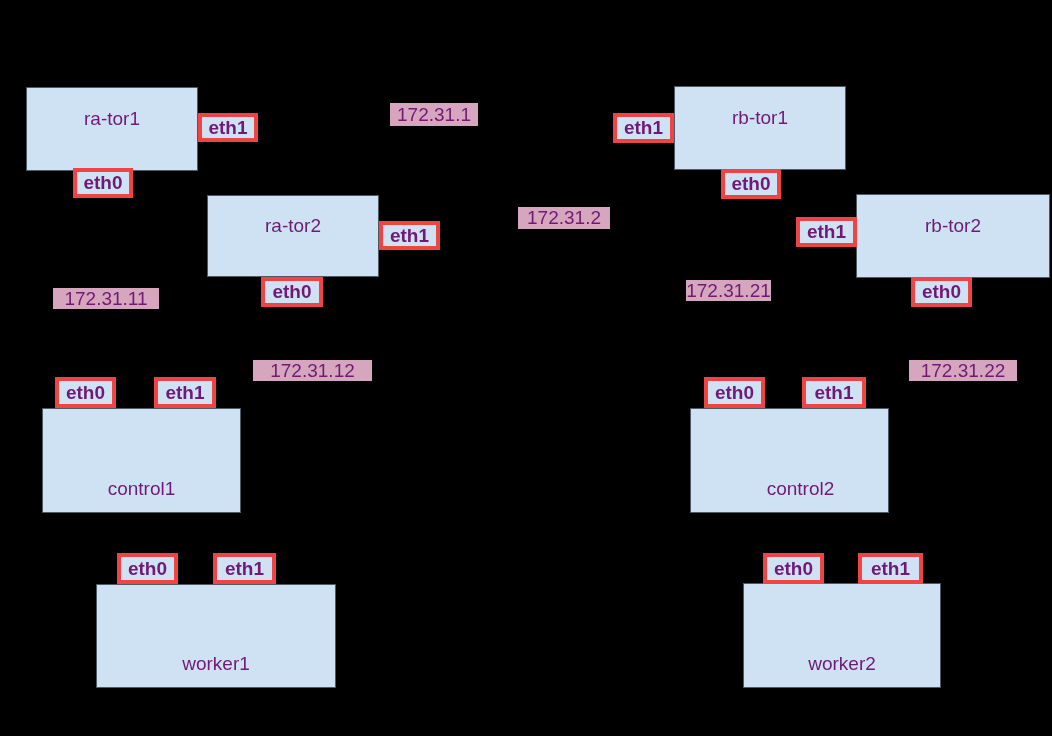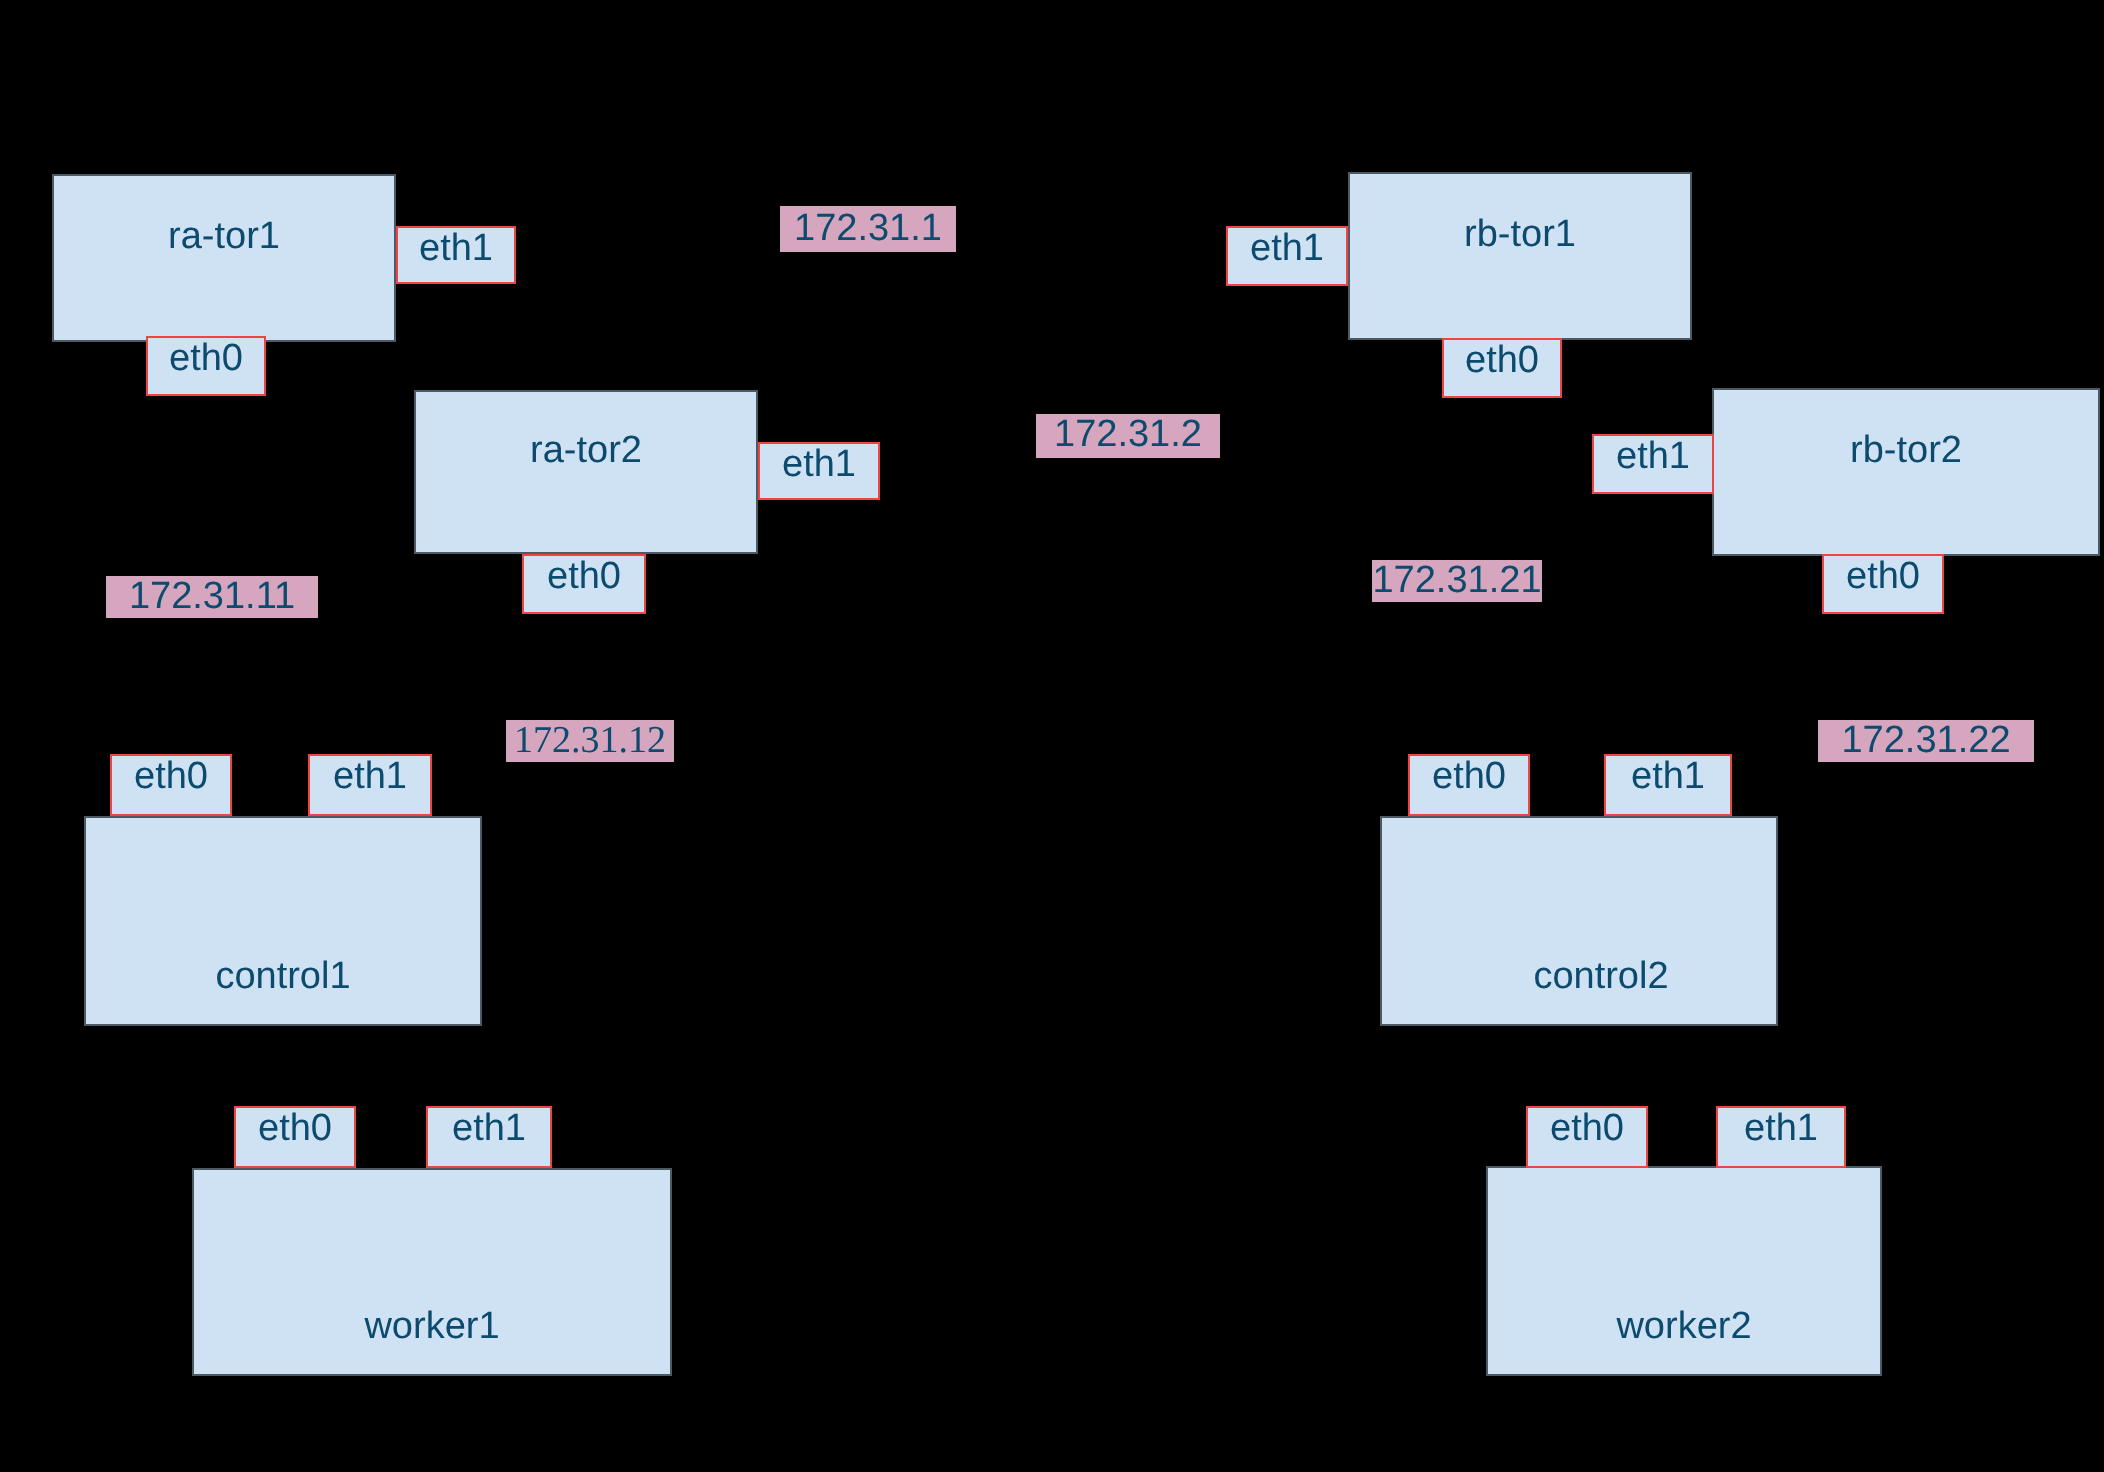--- a/index.html
+++ b/index.html
@@ -7,21 +7,21 @@
     padding: 0;
     background: #000000;
   }
   .canvas {
     position: relative;
     width: 1052px;
     height: 736px;
     background: #000000;
     overflow: hidden;
     font-family: "Liberation Sans", sans-serif;
-    color: #0c4a6e;
+    color: #701a75;
   }
   .node {
     position: absolute;
     box-sizing: border-box;
     background: #cfe2f3;
     border: 1px solid #4e5a63;
     display: flex;
     justify-content: center;
     align-items: center;
     font-size: 19px;
@@ -33,25 +33,27 @@
   }
   .node.host {
     
     align-items: flex-end;
     padding-bottom: 12px;
   }
   .port {
     position: absolute;
     box-sizing: border-box;
     background: #cfe2f3;
-    border: 1px solid #ef4444;
+    border: 4px solid #ef4444;
     display: flex;
     justify-content: center;
+    align-items: center;
     font-size: 19px;
     z-index: 2;
+    font-weight: bold;
   }
   .ip {
     position: absolute;
     box-sizing: border-box;
     background: #d5a6bd;
     display: flex;
     justify-content: center;
     align-items: center;
     font-size: 19px;
     z-index: 3;
@@ -145,21 +147,21 @@
 
   <div class="ip" style="left:390px; top:103px; width:88px; height:23px;">
     <span>172.31.1</span>
   </div>
   <div class="ip" style="left:518px; top:207px; width:92px; height:22px;">
     <span>172.31.2</span>
   </div>
   <div class="ip" style="left:53px; top:272px; width:106px; height:21px;margin-top:16px;">
     <span>172.31.11</span>
   </div>
-  <div class="ip" style="left:253px; top:360px; width:84px; height:21px;font-family:Liberation Serif, serif;">
+  <div class="ip" style="left:253px; top:360px; width:119px; height:21px;">
     <span>172.31.12</span>
   </div>
   <div class="ip" style="left:686px; top:280px; width:85px; height:21px;">
     <span>172.31.21</span>
   </div>
   <div class="ip" style="left:909px; top:360px; width:108px; height:21px;">
     <span>172.31.22</span>
   </div>
 
 </div>

